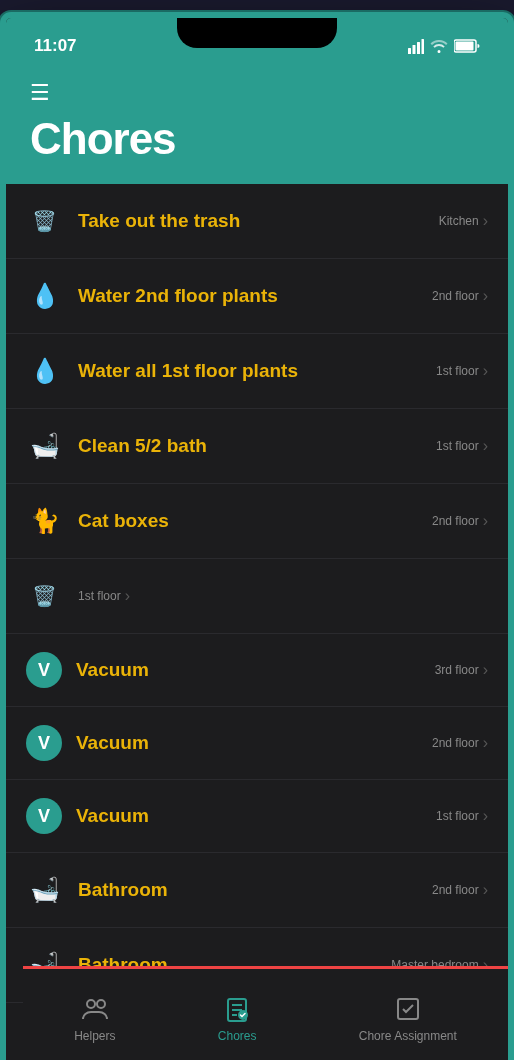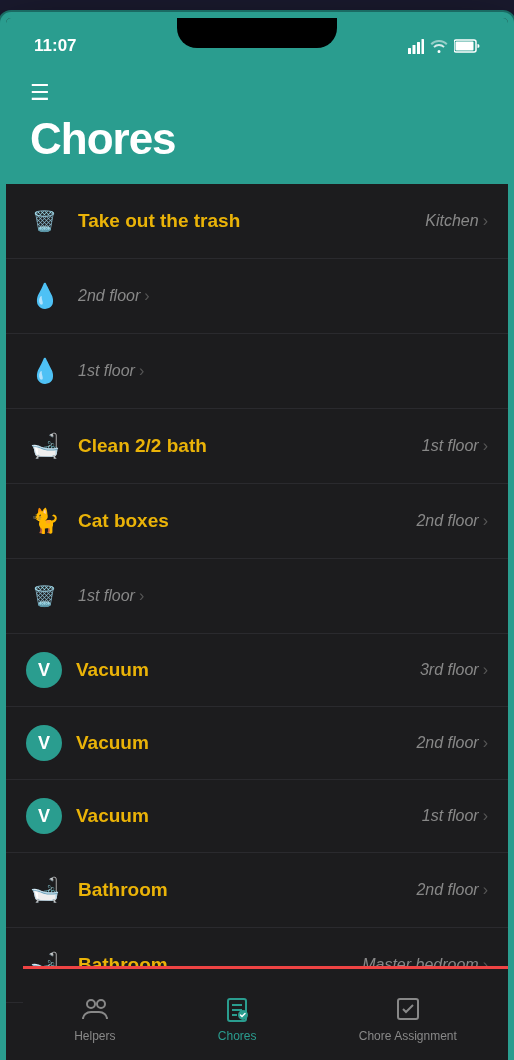--- a/index.html
+++ b/index.html
@@ -104,24 +104,23 @@
       font-size: 18px;
       font-weight: bold;
     }
     .item-label {
       font-size: 19px;
       font-weight: 600;
       color: #eab308;
       flex: 1;
     }
     .item-location {
-      font-size: 16px;
+      font-size: 12px;
       color: #888;
       margin-right: 4px;
-      font-style: italic;
     }
     .item-chevron {
       color: #555;
       font-size: 16px;
     }
     .tab-bar {
       position: absolute;
       bottom: 0;
       left: 17px;
       right: 0;
@@ -195,31 +194,33 @@
   <div class="content">
 
   <div class="list-item">
         <div class="item-icon trash-can">🗑️</div>
         <span class="item-label">Take out the trash</span>
         <span class="item-location">Kitchen</span>
         <span class="item-chevron">›</span>
       </div>
       <div class="list-item">
         <div class="item-icon">💧</div>
+        <span class="item-label">Water 2nd floor plants</span>
         <span class="item-location">2nd floor</span>
         <span class="item-chevron">›</span>
       </div>
       <div class="list-item">
         <div class="item-icon">💧</div>
+        <span class="item-label">Water all 1st floor plants</span>
         <span class="item-location">1st floor</span>
         <span class="item-chevron">›</span>
       </div>
       <div class="list-item">
         <div class="item-icon">🛁</div>
-        <span class="item-label">Clean 2/2 bath</span>
+        <span class="item-label">Clean 5/2 bath</span>
         <span class="item-location">1st floor</span>
         <span class="item-chevron">›</span>
       </div>
       <div class="list-item">
         <div class="item-icon">🐈</div>
         <span class="item-label">Cat boxes</span>
         <span class="item-location">2nd floor</span>
         <span class="item-chevron">›</span>
       </div>
       <div class="list-item">

